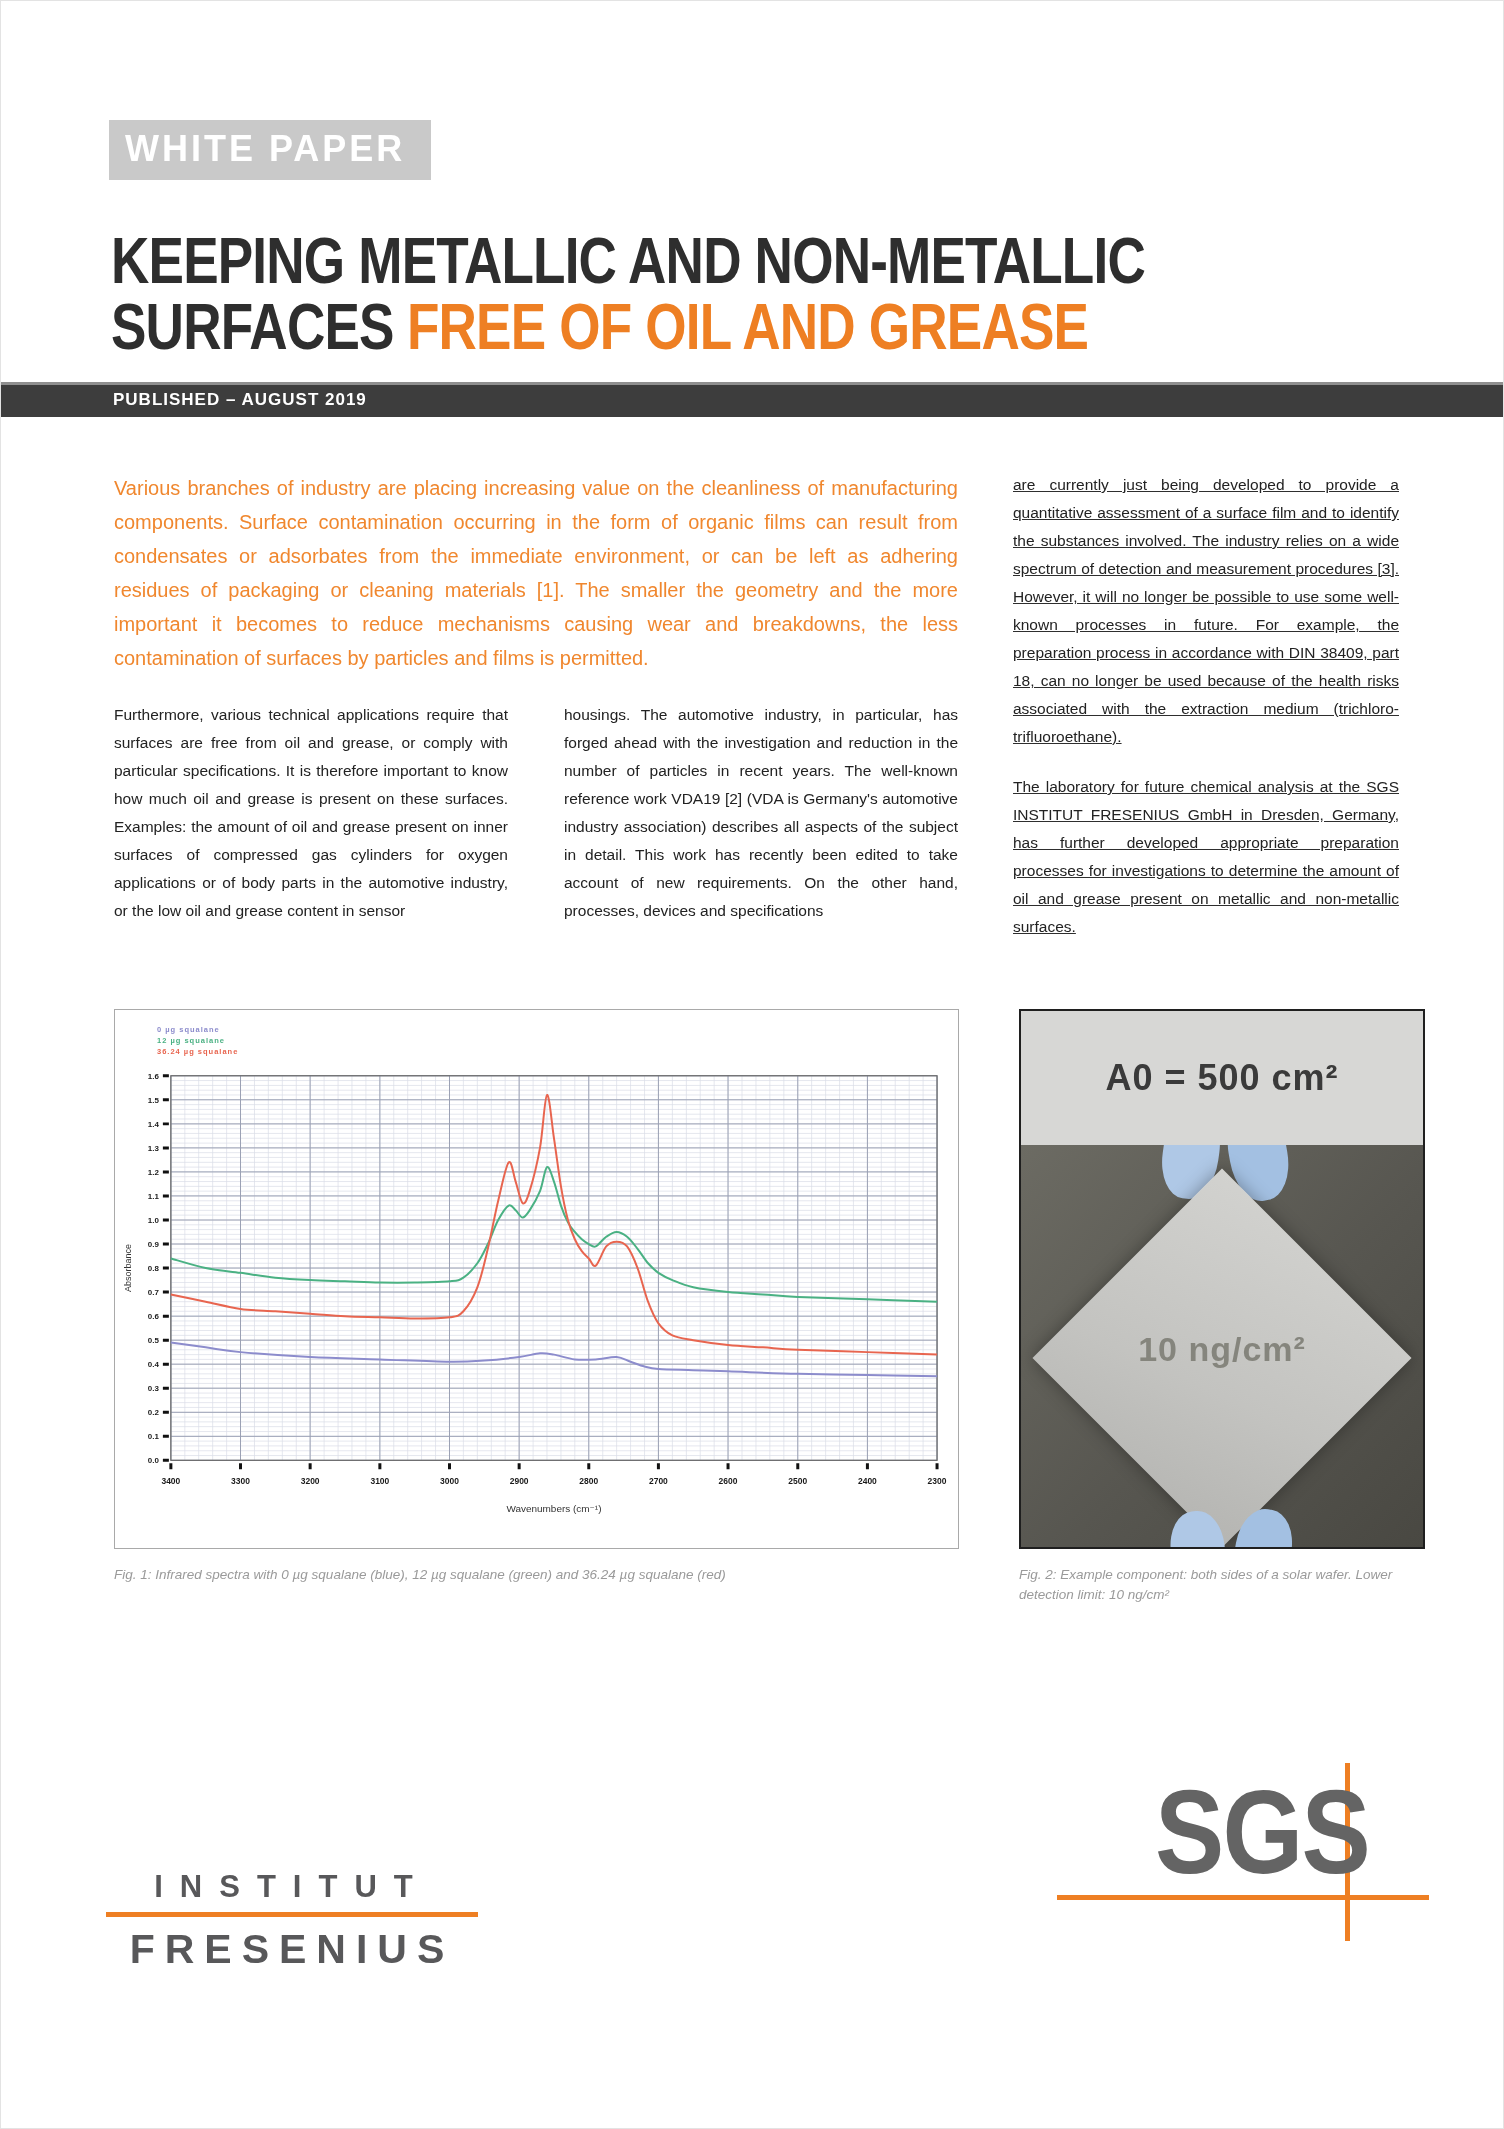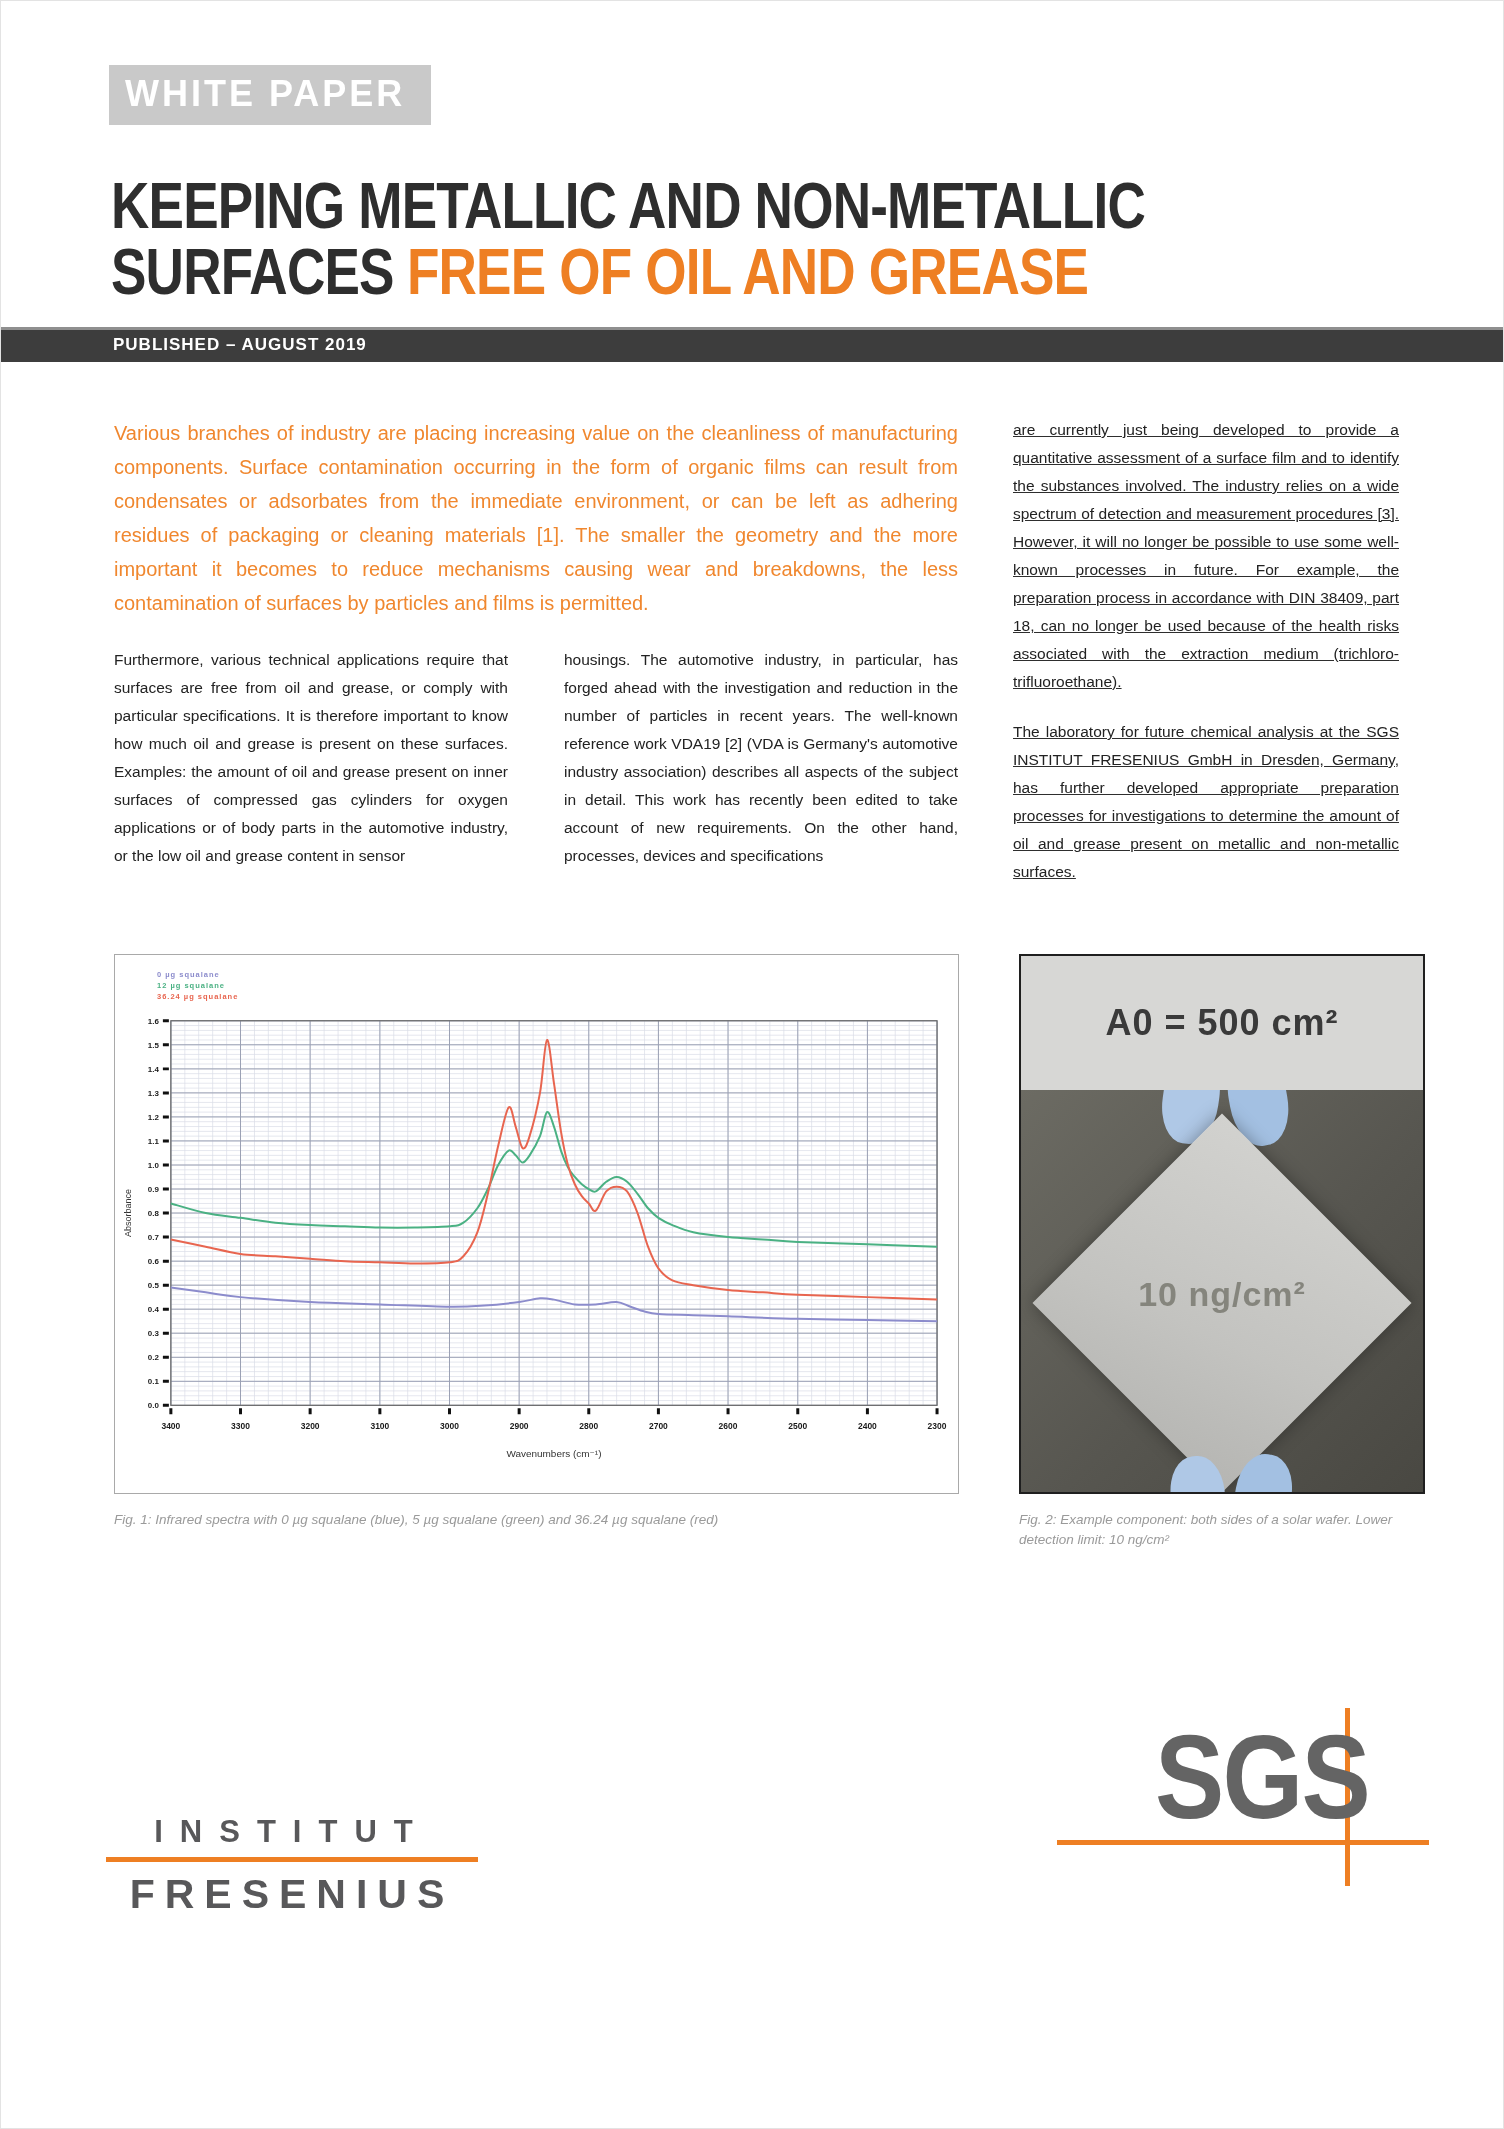--- a/index.html
+++ b/index.html
@@ -3,21 +3,21 @@
 <meta charset="utf-8">
 <style>
   html,body{margin:0;padding:0;background:#f2f2f2;}
   .page{
     position:relative;width:1504px;height:2129px;margin:0 auto;
     background:#ffffff;border:1px solid #e3e3e3;box-sizing:border-box;
     font-family:"Liberation Sans","DejaVu Sans",sans-serif;color:#2e2e2e;overflow:hidden;
   }
   
   .badge{
-    display:inline-block;margin:64px 0 0 108px;background:#c9c9c9;color:#ffffff;
+    display:inline-block;margin:119px 0 0 108px;background:#c9c9c9;color:#ffffff;
     font-size:36px;font-weight:bold;letter-spacing:3px;padding:8px 26px 10px 16px;
   }
   .title{margin:48px 0 0 110px;line-height:66px;}
   .title .tline{
     display:block;font-size:64px;font-weight:bold;letter-spacing:-1px;
     transform:scaleX(0.83);transform-origin:left center;white-space:nowrap;color:#2e2e2e;
   }
   .title .orange{color:#ee7f23;}
   .title .dark{margin-right:16px;}
   .pubbar{
@@ -172,21 +172,21 @@
               <text x="44" y="117.3" font-size="8" font-weight="bold" fill="#1a1a1a" text-anchor="end">1.4</text>
               <text x="44" y="93.1" font-size="8" font-weight="bold" fill="#1a1a1a" text-anchor="end">1.5</text>
               <text x="44" y="69" font-size="8" font-weight="bold" fill="#1a1a1a" text-anchor="end">1.6</text>
               <text x="440" y="504" font-size="10" fill="#333" text-anchor="middle">Wavenumbers (cm⁻¹)</text>
               <text x="16" y="259" font-size="9" fill="#333" text-anchor="middle" transform="rotate(-90 16 259)">Absorbance</text>
               <path d="M56 333.8C61.8 334.6 79.3 337 90.9 338.6C102.5 340.2 108.4 341.8 125.8 343.4C143.3 345 172.3 347.1 195.6 348.3C218.9 349.5 242.2 349.9 265.5 350.7C288.8 351.5 317.9 352.9 335.3 353.1C352.8 353.3 358.6 352.7 370.2 351.9C381.8 351.1 395.8 349.5 405.1 348.3C414.4 347.1 420.2 345 426 344.6C431.8 344.2 434.2 344.9 440 345.9C445.8 346.9 453.9 349.9 460.9 350.7C467.9 351.5 474.9 351.1 481.9 350.7C488.9 350.3 497 347.9 502.8 348.3C508.6 348.7 512.1 351.5 516.8 353.1C521.5 354.7 526.2 356.7 530.8 357.9C535.4 359.1 536.6 359.7 544.7 360.3C552.8 360.9 568 361.1 579.6 361.5C591.2 361.9 597 362.1 614.5 362.7C632 363.3 661.1 364.6 684.4 365.2C707.7 365.8 730.9 366 754.2 366.4C777.5 366.8 812.4 367.4 824 367.6" fill="none" stroke="#8c8ccc" stroke-width="2" stroke-linejoin="round"></path>
               <path d="M56 249.4C61.8 251 79.3 256.6 90.9 259C102.5 261.4 114.2 262.2 125.8 263.8C137.4 265.4 149.1 267.5 160.7 268.7C172.3 269.9 184 270.5 195.6 271.1C207.2 271.7 218.9 271.9 230.5 272.3C242.2 272.7 253.9 273.3 265.5 273.5C277.2 273.7 288.8 273.7 300.4 273.5C312 273.3 327.2 273.1 335.3 272.3C343.4 271.5 344.6 271.7 349.2 268.7C353.8 265.7 359.1 259.8 363.2 254.2C367.3 248.6 370.2 242.1 373.7 234.9C377.2 227.7 380.6 217.2 384.1 210.8C387.6 204.4 391.7 197.9 394.6 196.3C397.5 194.7 399.3 199.1 401.6 201.1C403.9 203.1 406.3 208.3 408.6 208.3C410.9 208.3 412.7 205.5 415.6 201.1C418.5 196.7 423.1 189 426 181.8C428.9 174.6 430.7 159.3 433 157.7C435.3 156.1 437.7 165.8 440 172.2C442.3 178.6 444.7 189.5 447 196.3C449.3 203.1 451.7 208.8 454 213.2C456.3 217.6 458.6 220 460.9 222.8C463.2 225.6 465.6 228.1 467.9 230.1C470.2 232.1 472.6 233.7 474.9 234.9C477.2 236.1 479 238.5 481.9 237.3C484.8 236.1 488.9 230 492.4 227.6C495.9 225.2 499.3 222.8 502.8 222.8C506.3 222.8 509.8 224.8 513.3 227.6C516.8 230.4 520.3 235.3 523.8 239.7C527.3 244.1 530.8 250.2 534.3 254.2C537.8 258.2 540.6 261 544.7 263.8C548.8 266.6 552.9 268.7 558.7 271.1C564.5 273.5 570.3 276.3 579.6 278.3C588.9 280.3 602.9 281.9 614.5 283.1C626.2 284.3 637.9 284.7 649.5 285.5C661.2 286.3 666.9 287.2 684.4 288C701.9 288.8 730.9 289.6 754.2 290.4C777.5 291.2 812.4 292.4 824 292.8" fill="none" stroke="#4ab183" stroke-width="2" stroke-linejoin="round"></path>
               <path d="M56 285.5C61.8 286.7 79.3 290.4 90.9 292.8C102.5 295.2 114.2 298.4 125.8 300C137.4 301.6 149.1 301.6 160.7 302.4C172.3 303.2 184 304 195.6 304.8C207.2 305.6 218.9 306.7 230.5 307.3C242.2 307.9 253.9 308.1 265.5 308.5C277.2 308.9 288.8 309.7 300.4 309.7C312 309.7 327.2 309.7 335.3 308.5C343.4 307.3 344.6 307.4 349.2 302.4C353.8 297.4 359.1 288.8 363.2 278.3C367.3 267.9 370.2 254.2 373.7 239.7C377.2 225.2 380.6 206 384.1 191.5C387.6 177 391.7 156.1 394.6 152.9C397.5 149.7 399.3 165.4 401.6 172.2C403.9 179 406.3 192.3 408.6 193.9C410.9 195.5 412.7 191.1 415.6 181.8C418.5 172.6 423.1 154.5 426 138.4C428.9 122.3 430.7 86.9 433 85.3C435.3 83.7 437.7 113.4 440 128.7C442.3 144 444.7 163.3 447 177C449.3 190.7 451.7 202 454 210.8C456.3 219.7 458.6 224.9 460.9 230.1C463.2 235.3 465.6 238.9 467.9 242.1C470.2 245.3 472.6 247 474.9 249.4C477.2 251.8 479 258.6 481.9 256.6C484.8 254.6 488.9 241.3 492.4 237.3C495.9 233.3 499.3 232.5 502.8 232.5C506.3 232.5 509.8 232.9 513.3 237.3C516.8 241.7 520.3 249.8 523.8 259C527.3 268.3 530.8 283.6 534.3 292.8C537.8 302.1 540.6 308.9 544.7 314.5C548.8 320.1 552.9 323.8 558.7 326.6C564.5 329.4 570.3 329.8 579.6 331.4C588.9 333 602.9 335 614.5 336.2C626.2 337.4 637.9 337.8 649.5 338.6C661.2 339.4 666.9 340.2 684.4 341C701.9 341.8 730.9 342.6 754.2 343.4C777.5 344.2 812.4 345.5 824 345.9" fill="none" stroke="#e8654f" stroke-width="2" stroke-linejoin="round"></path>
             </svg>
         </div>
-        <div class="caption">Fig. 1: Infrared spectra with 0 µg squalane (blue), 5 µg squalane (green) and 36.24 µg squalane (red)</div>
+        <div class="caption">Fig. 1: Infrared spectra with 0 µg squalane (blue), 12 µg squalane (green) and 36.24 µg squalane (red)</div>
       </div>
 
       <div class="figcol2">
         <div class="fig2box">
           <div class="fig2band">A0 = 500 cm²</div>
           <div class="fig2photo">
             <div class="finger f-t1"></div>
             <div class="finger f-t2"></div>
             <div class="diamond"></div>
             <div class="waferlabel">10 ng/cm²</div>

